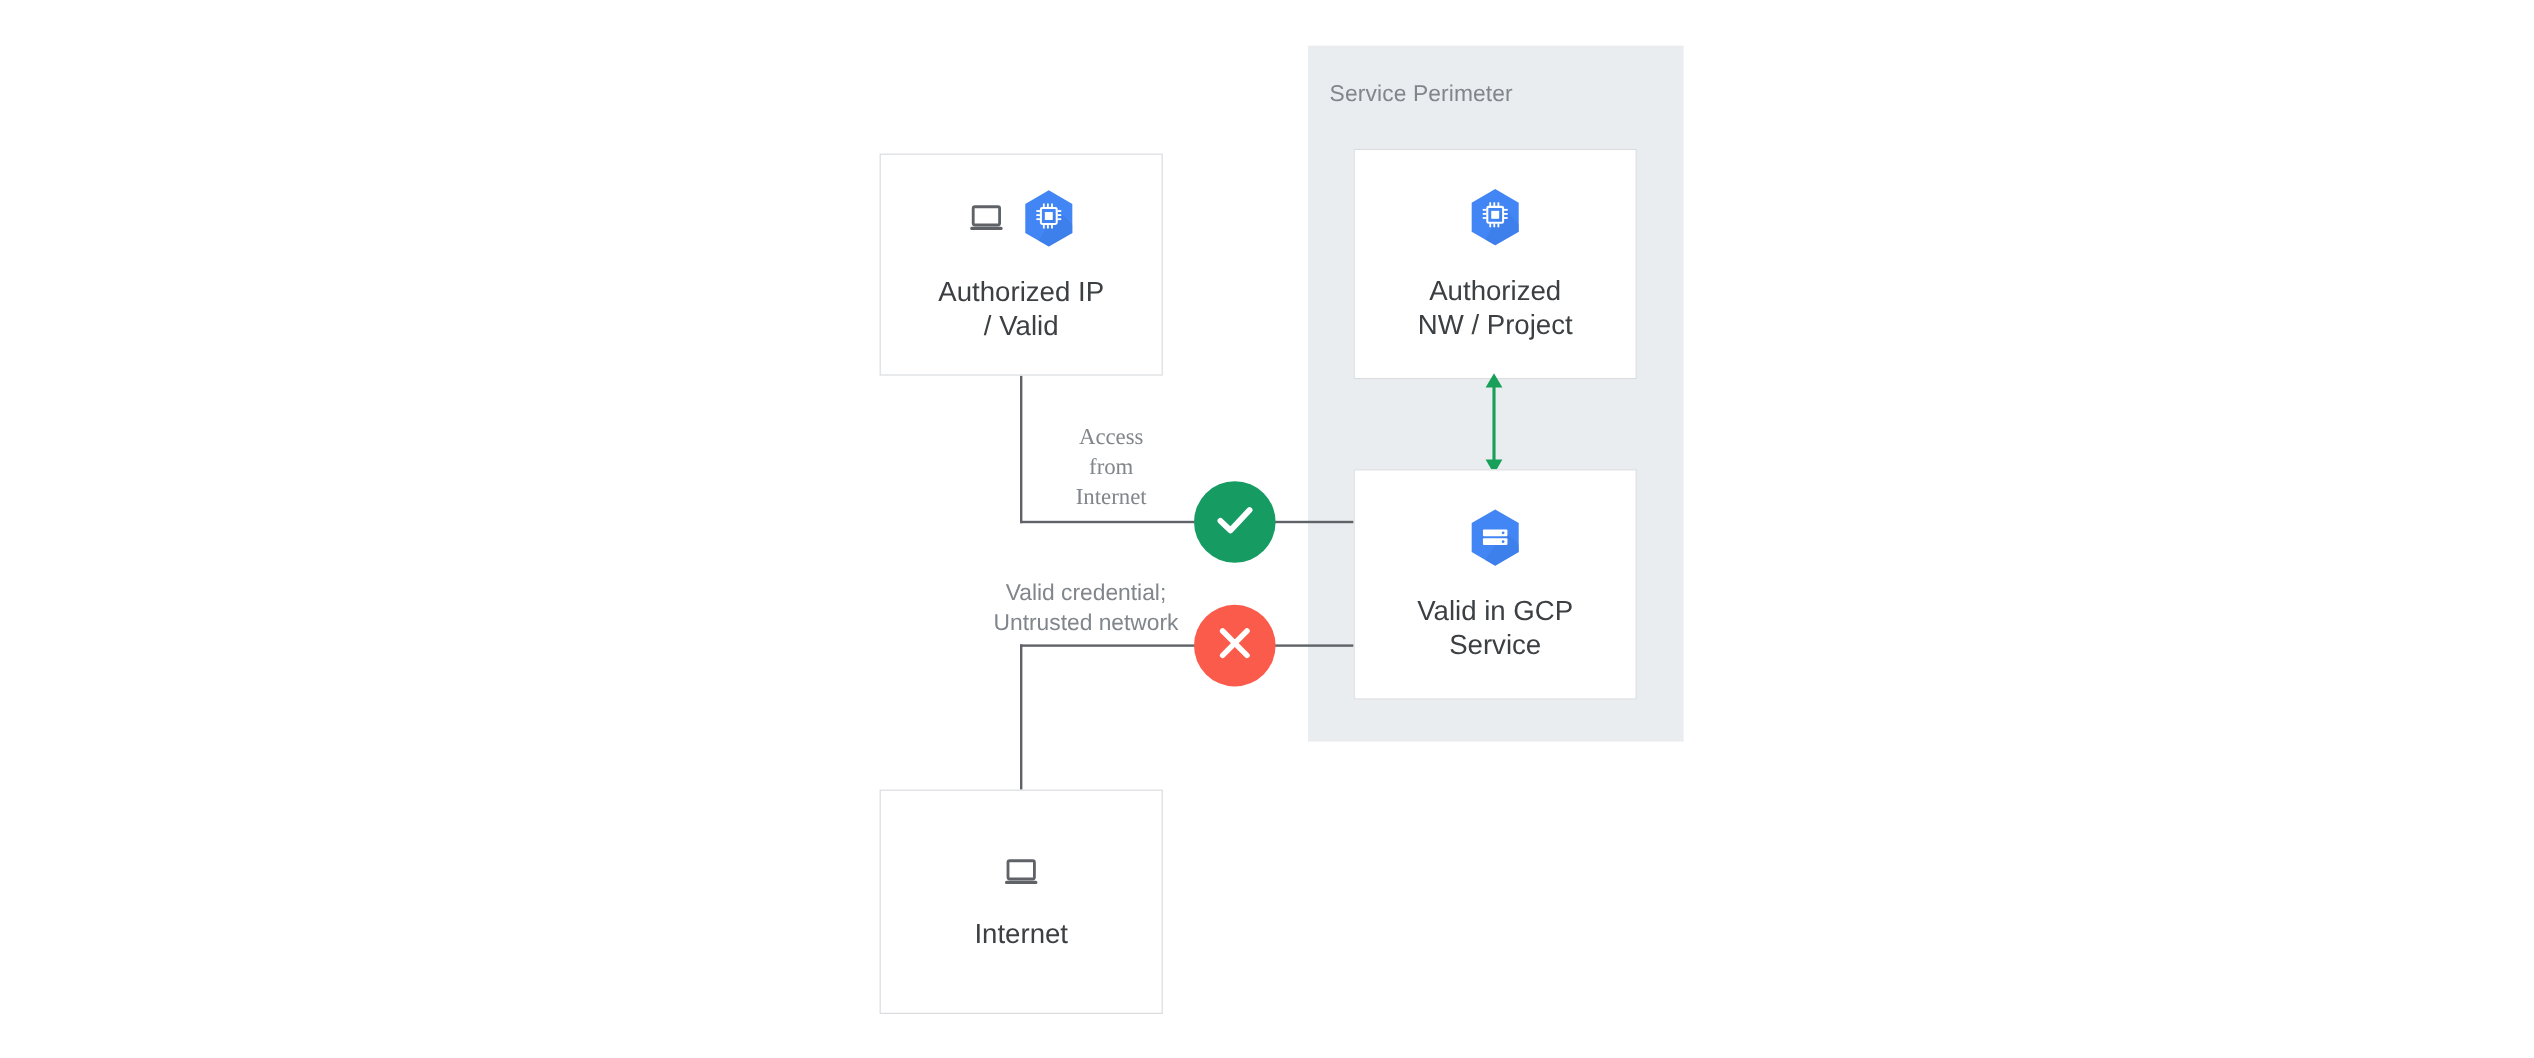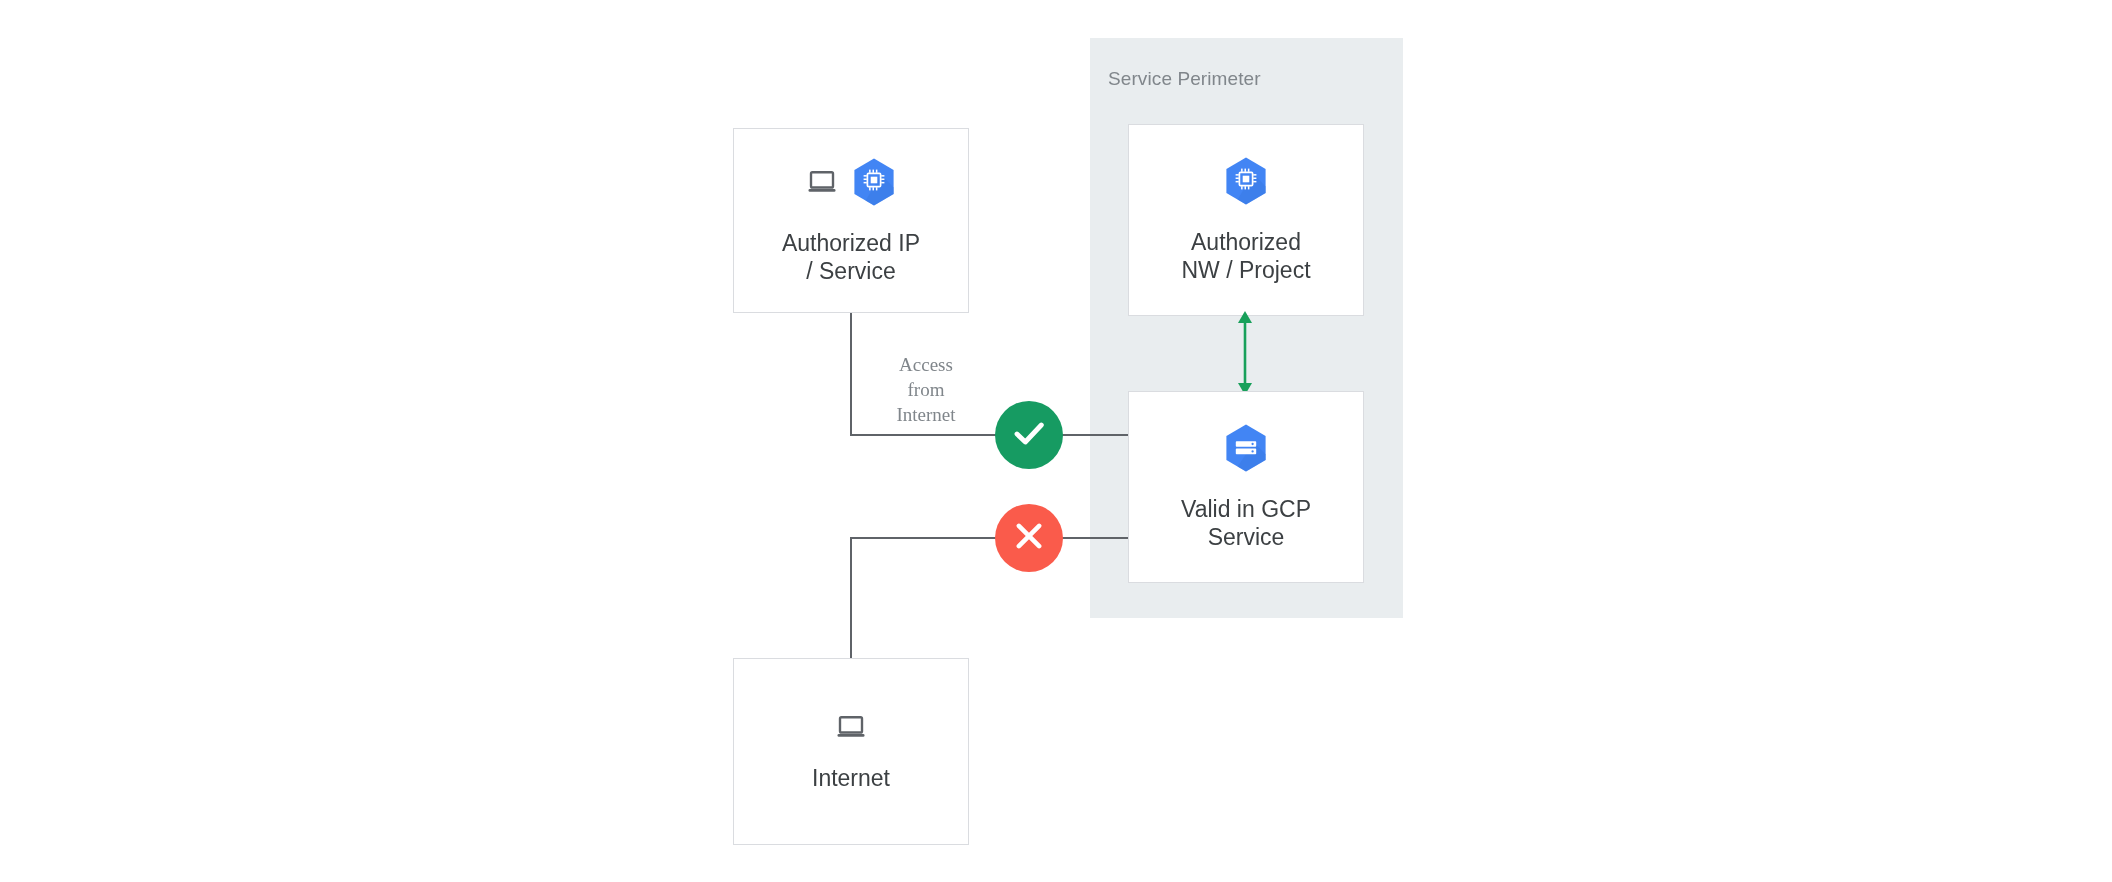--- a/index.html
+++ b/index.html
@@ -172,21 +172,21 @@
             <rect x="12.6" y="21.5" width="3.2" height="1.5"></rect>
             <rect x="12.6" y="24.9" width="3.2" height="1.5"></rect>
             <rect x="30.2" y="18.1" width="3.2" height="1.5"></rect>
             <rect x="30.2" y="21.5" width="3.2" height="1.5"></rect>
             <rect x="30.2" y="24.9" width="3.2" height="1.5"></rect>
           </g>
         </svg>
       </span>
     </div>
     <div class="node-label">Authorized IP
-/ Service</div>
+/ Valid</div>
   </div>
 
   <div class="node-box" id="box-authorized-nw">
     <div class="node-icons">
       <span>
         <svg class="hexicon" width="46" height="50" viewBox="0 0 46 50" aria-hidden="true">
           <path d="M23 1.6 L42.6 12.9 L42.6 37.1 L23 48.4 L3.4 37.1 L3.4 12.9 Z" fill="#4285f4"></path>
           <path d="M30.2 17.6 L42.6 30.6 L42.6 37.1 L23 48.4 L14.6 43.6 Z" fill="#3b7ae4" opacity="0.55"></path>
           <g fill="#ffffff">
             <rect x="16.4" y="16.4" width="13.2" height="13.2" rx="1.1" fill="none" stroke="#ffffff" stroke-width="1.7"></rect>
@@ -247,20 +247,22 @@
         </svg>
       </span>
     </div>
     <div class="node-label">Internet</div>
   </div>
 
   <div class="edge-caption" id="caption-access-from-internet">Access
 from
 Internet</div>
 
+  <div class="edge-caption" id="caption-valid-credential">Valid credential;
+Untrusted network</div>
 
   <div class="badge" id="badge-allow">
     <span>
       <svg width="40" height="40" viewBox="0 0 24 24" aria-hidden="true">
         <polyline points="4.8,12.6 9.8,17.4 19.4,7.2" fill="none" stroke="#ffffff" stroke-width="2.9" stroke-linecap="round" stroke-linejoin="round"></polyline>
       </svg>
     </span>
   </div>
 
   <div class="badge" id="badge-deny">

